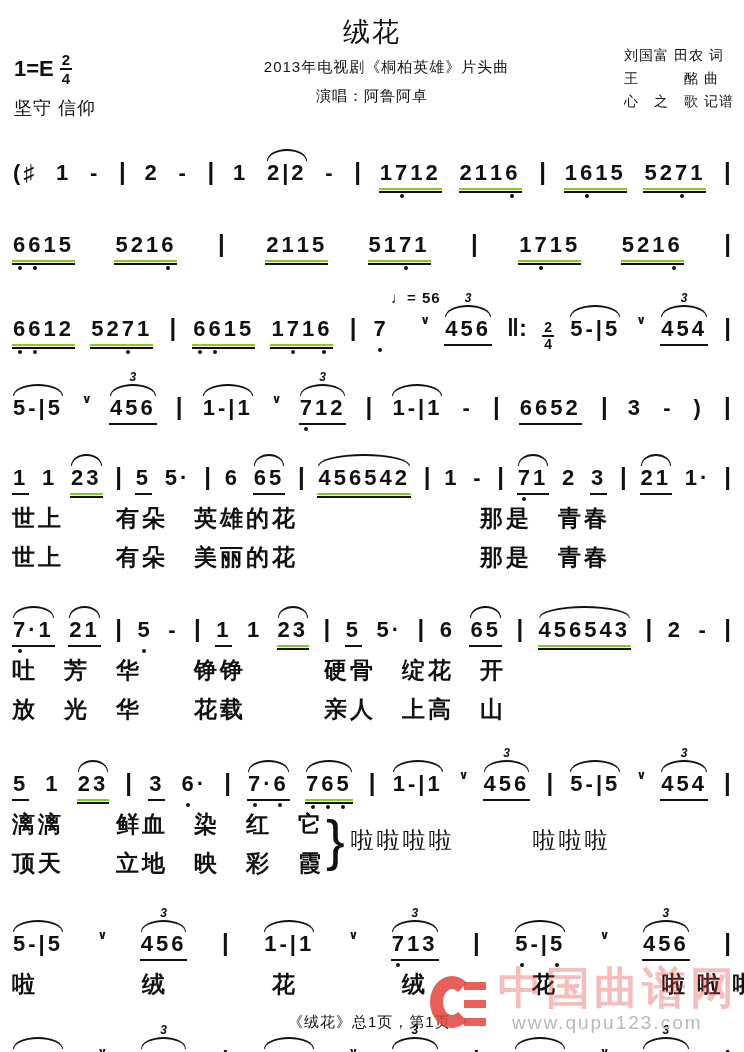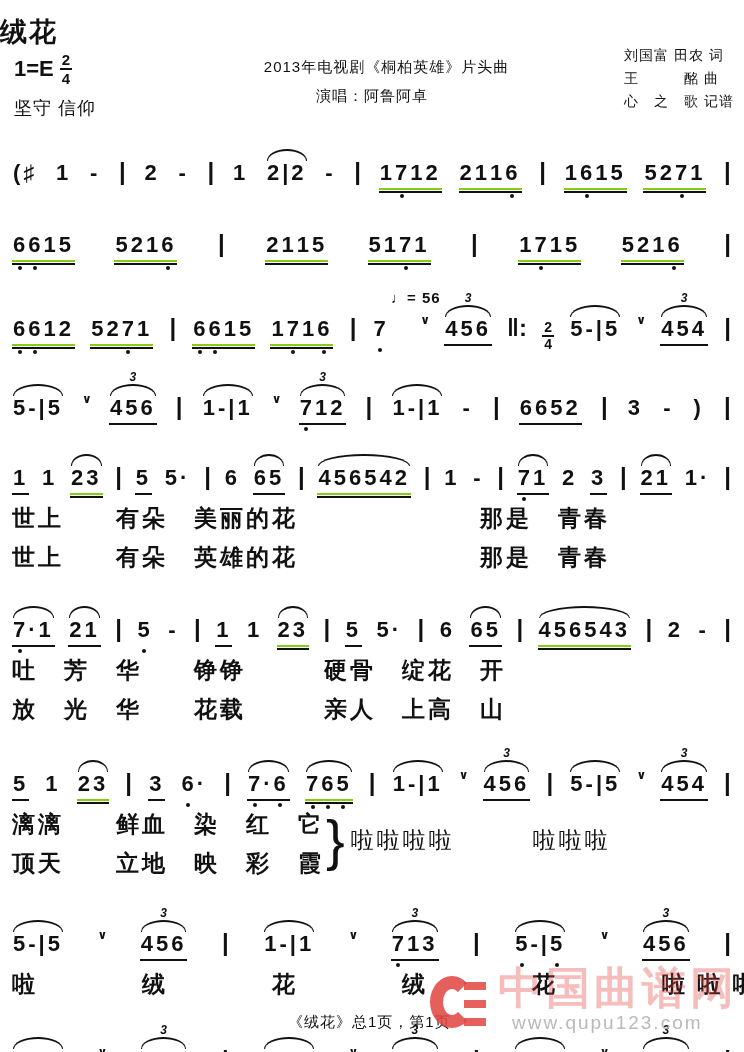--- a/index.html
+++ b/index.html
@@ -2,22 +2,22 @@
 <html><head>
 <meta charset="utf-8">
 <style>
   html,body{margin:0;padding:0;background:#ffffff;}
   body{
     width:744px;height:1052px;position:relative;overflow:hidden;
     font-family:"Liberation Sans","DejaVu Sans",sans-serif;color:#111;
   }
   
   .header{position:relative;height:128px;}
-  .title{position:absolute;top:14px;left:0;right:0;text-align:left;
-         font-size:27px;font-weight:bold;letter-spacing:2px;}
+  .title{position:absolute;top:14px;left:0;right:0;text-align:center;
+         font-size:27px;font-weight:normal;letter-spacing:2px;}
   .key-block{position:absolute;left:14px;top:52px;}
   .key-sig{font-size:22px;font-weight:bold;display:flex;align-items:center;gap:6px;}
   .meter{display:inline-flex;flex-direction:column;align-items:center;line-height:1;
          font-size:15px;font-weight:bold;}
   .meter .num{border-bottom:2px solid #111;padding:0 2px 1px;}
   .meter .den{padding-top:1px;}
   .motto{font-size:18px;margin-top:10px;letter-spacing:1px;}
   .center-block{position:absolute;left:0;right:0;top:58px;text-align:center;}
   .source-line{font-size:15px;letter-spacing:1px;padding-left:29px;}
   .singer-line{font-size:15px;margin-top:10px;letter-spacing:1px;}
@@ -188,22 +188,22 @@
       <span class="tok"><span class="ch">-</span></span>
       <span class="bar">|</span>
       <span class="tok u1 arc"><span class="ch ld">7</span><span class="ch"> </span><span class="ch">1</span></span>
       <span class="tok"><span class="ch">2</span></span>
       <span class="tok u1"><span class="ch">3</span></span>
       <span class="bar">|</span>
       <span class="tok u1 arc"><span class="ch">2</span><span class="ch"> </span><span class="ch">1</span></span>
       <span class="tok"><span class="ch">1</span><span class="ch">·</span></span>
       <span class="bar">|</span>
     </div>
+    <div class="lyric">世上　　有朵　英雄的花　　　　　　　那是　青春</div>
     <div class="lyric">世上　　有朵　美丽的花　　　　　　　那是　青春</div>
-    <div class="lyric">世上　　有朵　英雄的花　　　　　　　那是　青春</div>
     <div class="system" style="margin-top: 16px;">
       <span class="tok u1 arc"><span class="ch ld">7</span><span class="ch">·</span><span class="ch">1</span></span>
       <span class="tok u1 arc"><span class="ch">2</span><span class="ch"> </span><span class="ch">1</span></span>
       <span class="bar">|</span>
       <span class="tok"><span class="ch ld">5</span></span>
       <span class="tok"><span class="ch">-</span></span>
       <span class="bar">|</span>
       <span class="tok u1"><span class="ch">1</span></span>
       <span class="tok"><span class="ch">1</span></span>
       <span class="tok u2 arc"><span class="ch">2</span><span class="ch"> </span><span class="ch">3</span></span>

